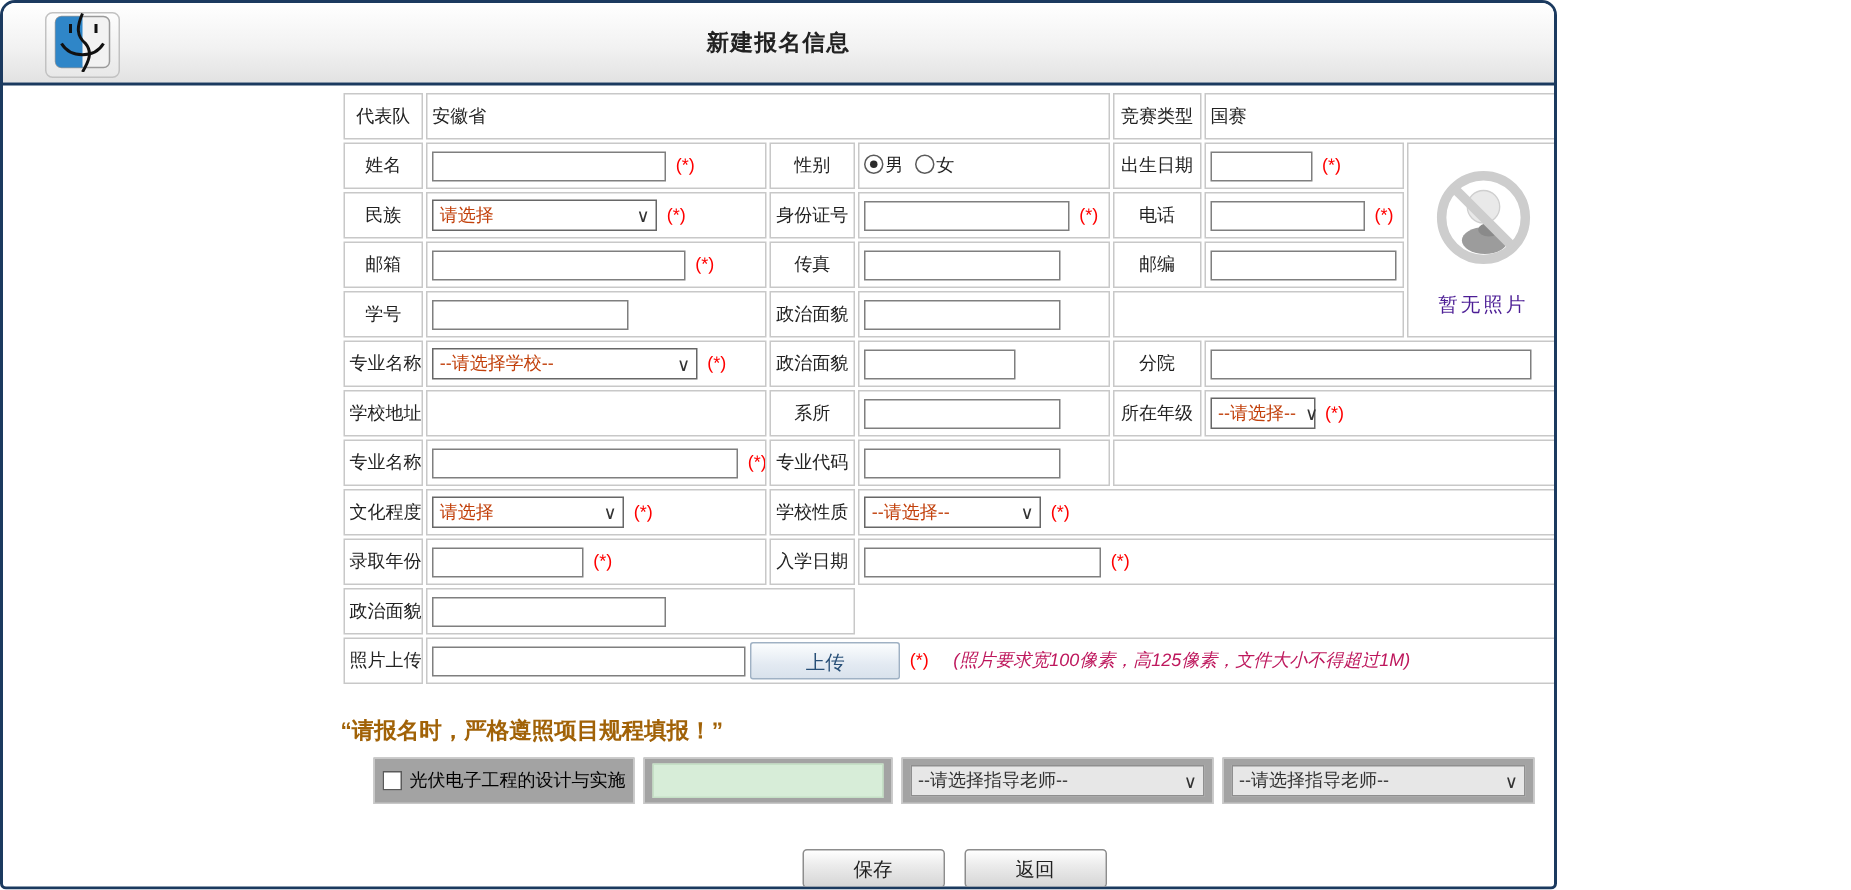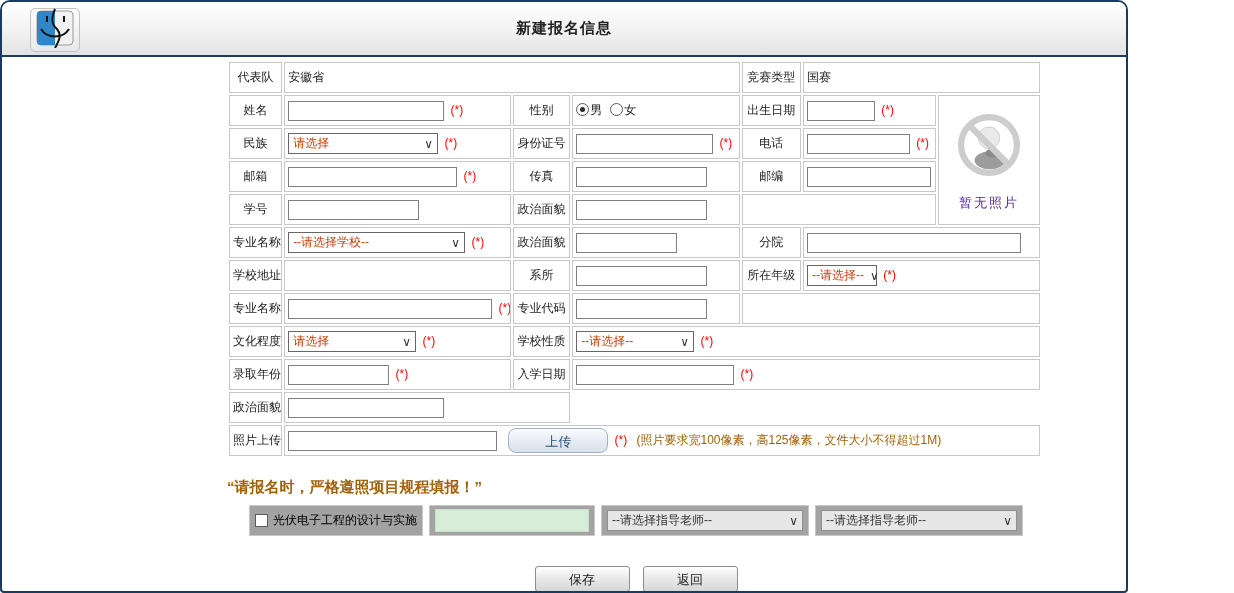--- a/index.html
+++ b/index.html
@@ -1,17 +1,17 @@
 <!DOCTYPE html>
 <html><head>
 <meta charset="utf-8">
 <style>
   html,body{margin:0;padding:0;background:#fff;}
   body{width:1234px;height:593px;position:relative;font-family:"Liberation Sans","DejaVu Sans",sans-serif;}
-  .page{position:absolute;left:0;top:0;width:1128px;height:593px;box-sizing:border-box;
+  .page{position:absolute;left:0;top:0;width:1038px;height:593px;box-sizing:border-box;
         border:2px solid #1b3a5f;border-radius:10px 10px 4px 4px;background:#fff;overflow:hidden;}
   
   .hdr{height:53px;background:linear-gradient(#ffffff,#f2f2f2 55%,#e2e2e2);border-bottom:2px solid #1b3a5f;position:relative;}
   .icon-plate{position:absolute;left:28px;top:6px;width:48px;height:42px;border:1px solid #c2c2c2;border-radius:5px;
               background:linear-gradient(#fdfdfd,#e8e8e8);display:flex;align-items:center;justify-content:center;}
   .title{position:absolute;left:0;right:0;top:0;height:53px;display:flex;align-items:center;justify-content:center;
          font-size:15px;font-weight:bold;color:#222;letter-spacing:1px;}
   
   .form-wrap{margin:3px 0 0 225px;width:818px;}
   table.f{border-collapse:separate;border-spacing:2px;table-layout:fixed;width:815px;font-size:12px;color:#222;}
@@ -24,24 +24,24 @@
        height:21px;box-sizing:border-box;padding:0 4px;vertical-align:middle;font-size:12px;color:#c2410c;cursor:default;}
   .sel::after{content:"∨";font-size:12px;color:#333;margin-left:6px;}
   .sel.gray{background:#e7e7e7;border-color:#8f8f8f;color:#333;}
   .radio{display:inline-block;width:13px;height:13px;border:1px solid #5a5a5a;border-radius:50%;background:#fff;
          position:relative;vertical-align:-2px;margin-right:1px;box-sizing:border-box;}
   .radio.on::after{content:"";position:absolute;left:3px;top:3px;right:3px;bottom:3px;background:#2b2b2b;border-radius:50%;}
   .cb{display:inline-block;width:13px;height:13px;border:1px solid #5a5a5a;background:#fff;vertical-align:-2px;margin-right:5px;box-sizing:border-box;}
   .rlabel{margin-right:8px;}
   td.photo{text-align:center;vertical-align:bottom;padding-bottom:6px;}
   .nophoto-txt{color:#4c1d95;font-size:13px;letter-spacing:2px;margin-top:10px;}
-  .btn-upload{display:inline-block;width:100px;height:25px;border:1px solid #9fb1c4;border-radius:8px;
+  .btn-upload{display:inline-block;width:100px;height:25px;border:1px solid #9fb1c4;border-radius:2px;
               background:linear-gradient(#fbfdfe,#e3eaf2 60%,#d9e2ec);color:#274f77;font-size:13px;
-              line-height:23px;vertical-align:middle;margin-left:11px;cursor:pointer;}
-  .note{color:#a16207;font-size:12px;margin-left:6px;}
+              line-height:23px;vertical-align:middle;margin-left:3px;cursor:pointer;}
+  .note{color:#be185d;font-size:12px;margin-left:13px;font-style:italic;}
   
   .warn{width:818px;margin:20px 0 0 225px;text-align:left;color:#a16207;font-weight:bold;font-size:15px;}
   .prompt{width:818px;margin:2px 0 0 225px;text-align:center;font-size:13px;color:#222;}
   .prompt .red{color:#ff0000;}
   .proj{width:818px;margin:8px 0 0 225px;display:flex;justify-content:center;align-items:stretch;gap:6px;font-size:12px;}
   .pcell{border:1px solid #c8c8c8;background:#a3a3a3;display:flex;align-items:center;padding:3px 5px;}
   .green-input{width:148px;height:19px;background:#d7edd8;border:1px solid #c5e0c6;}
   .actions{width:818px;margin:30px 0 0 225px;display:flex;justify-content:center;gap:13px;}
   .btn{width:95px;height:26px;box-sizing:border-box;border:1px solid #8d8d8d;border-radius:3px;
        background:linear-gradient(#ffffff,#ececec 40%,#d6d6d6);font-size:13px;color:#222;text-align:center;

